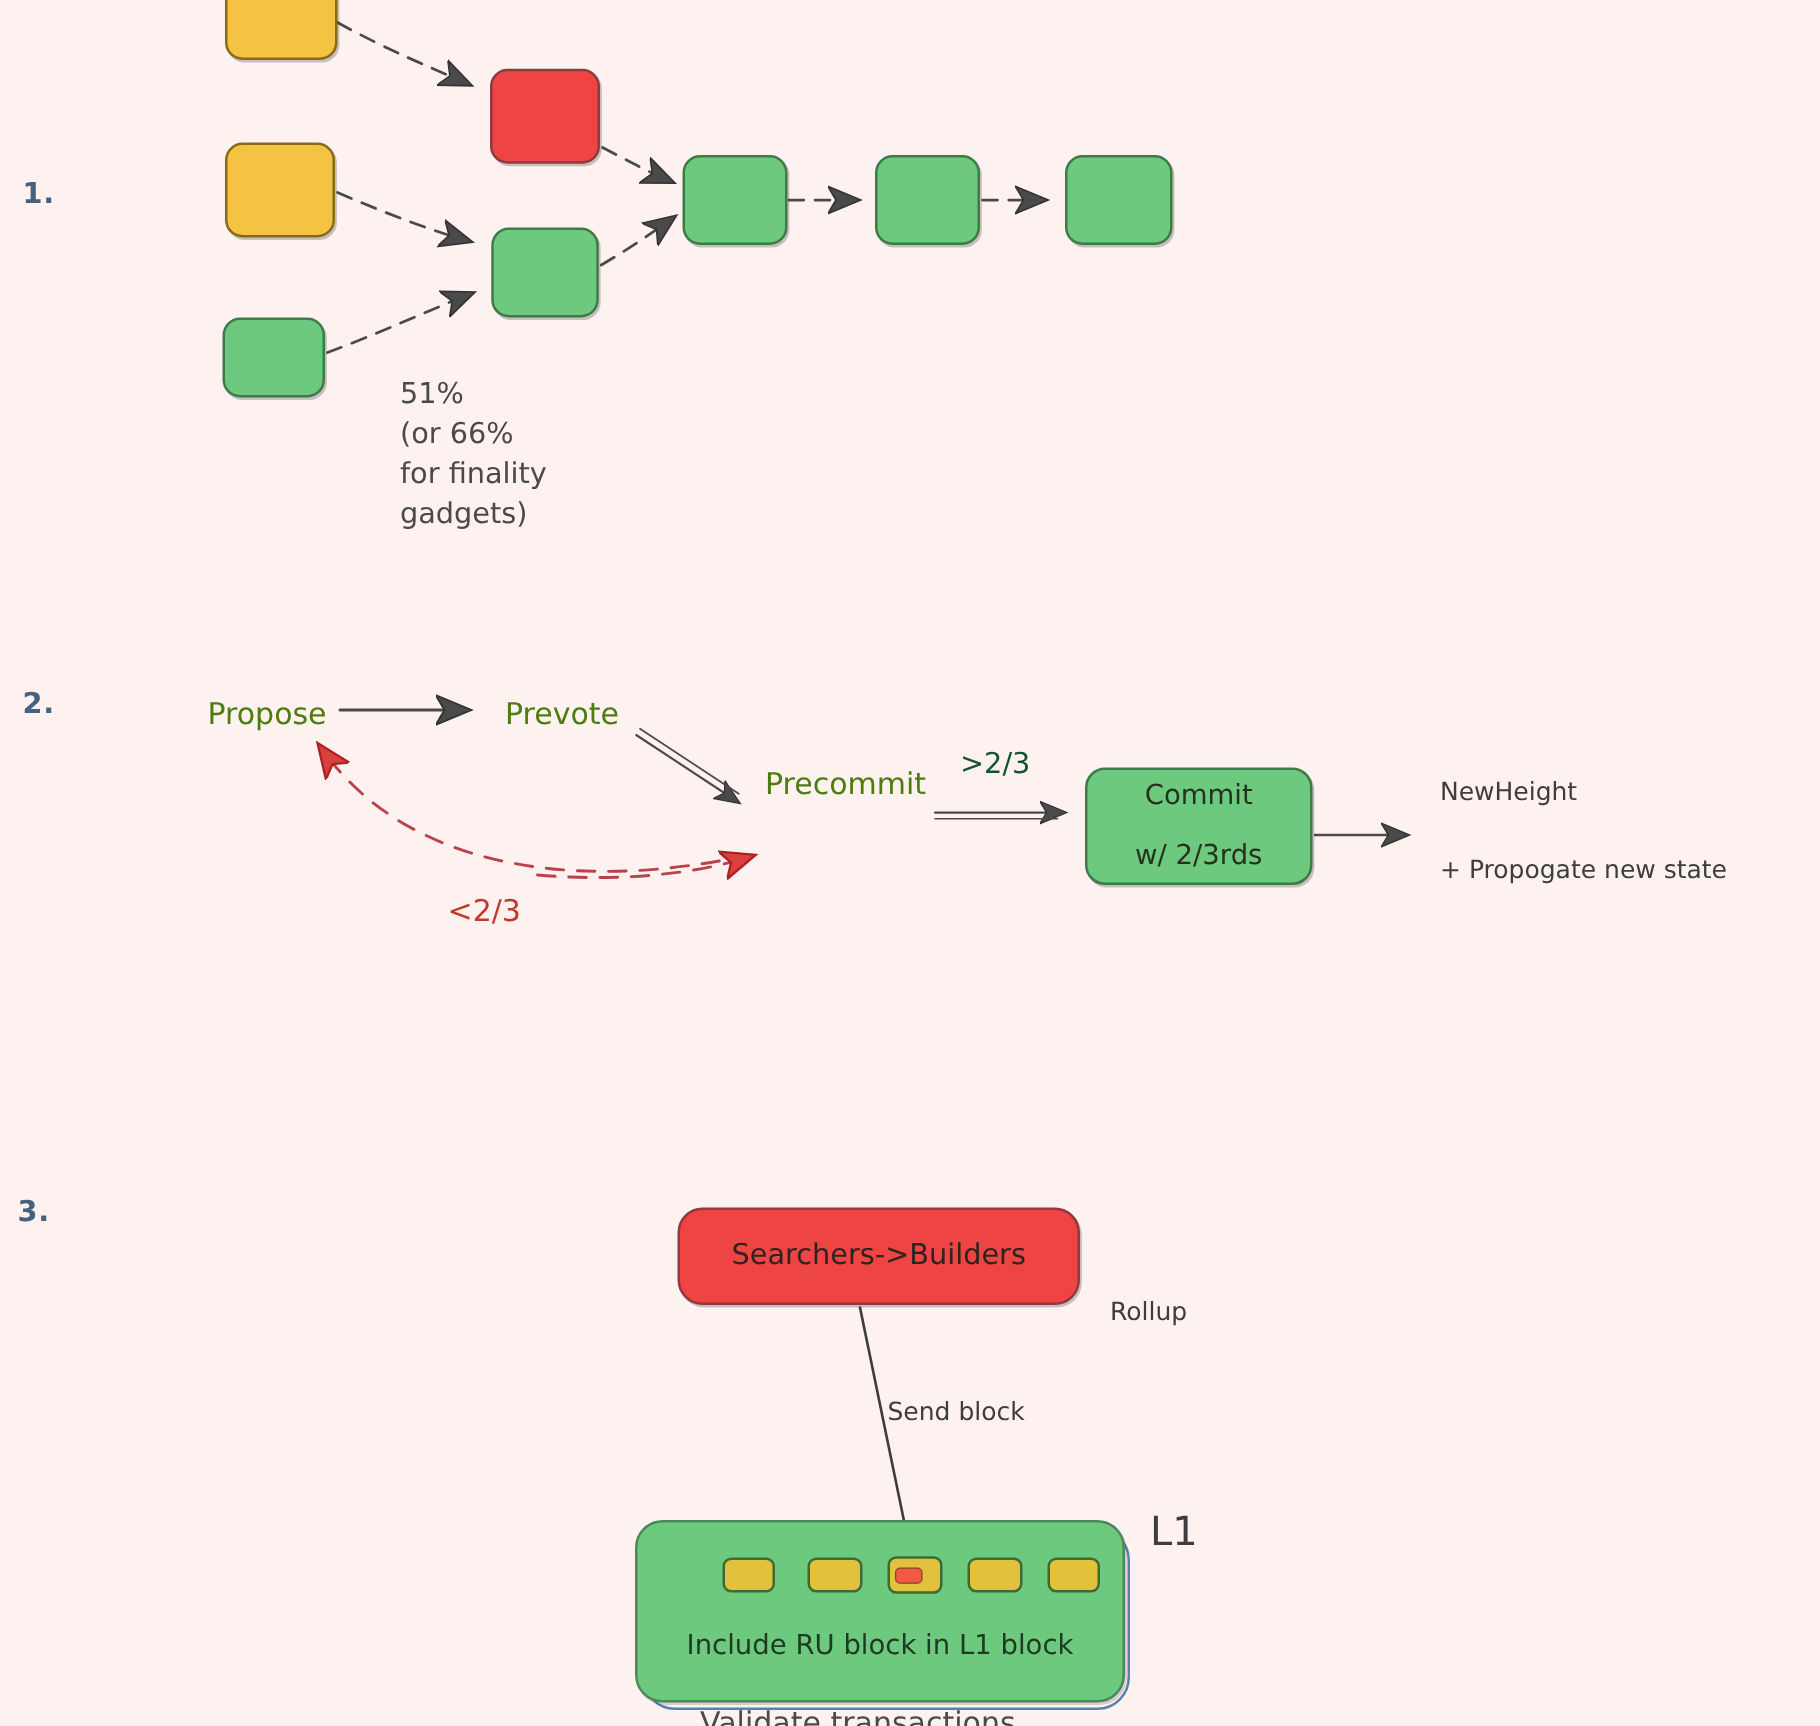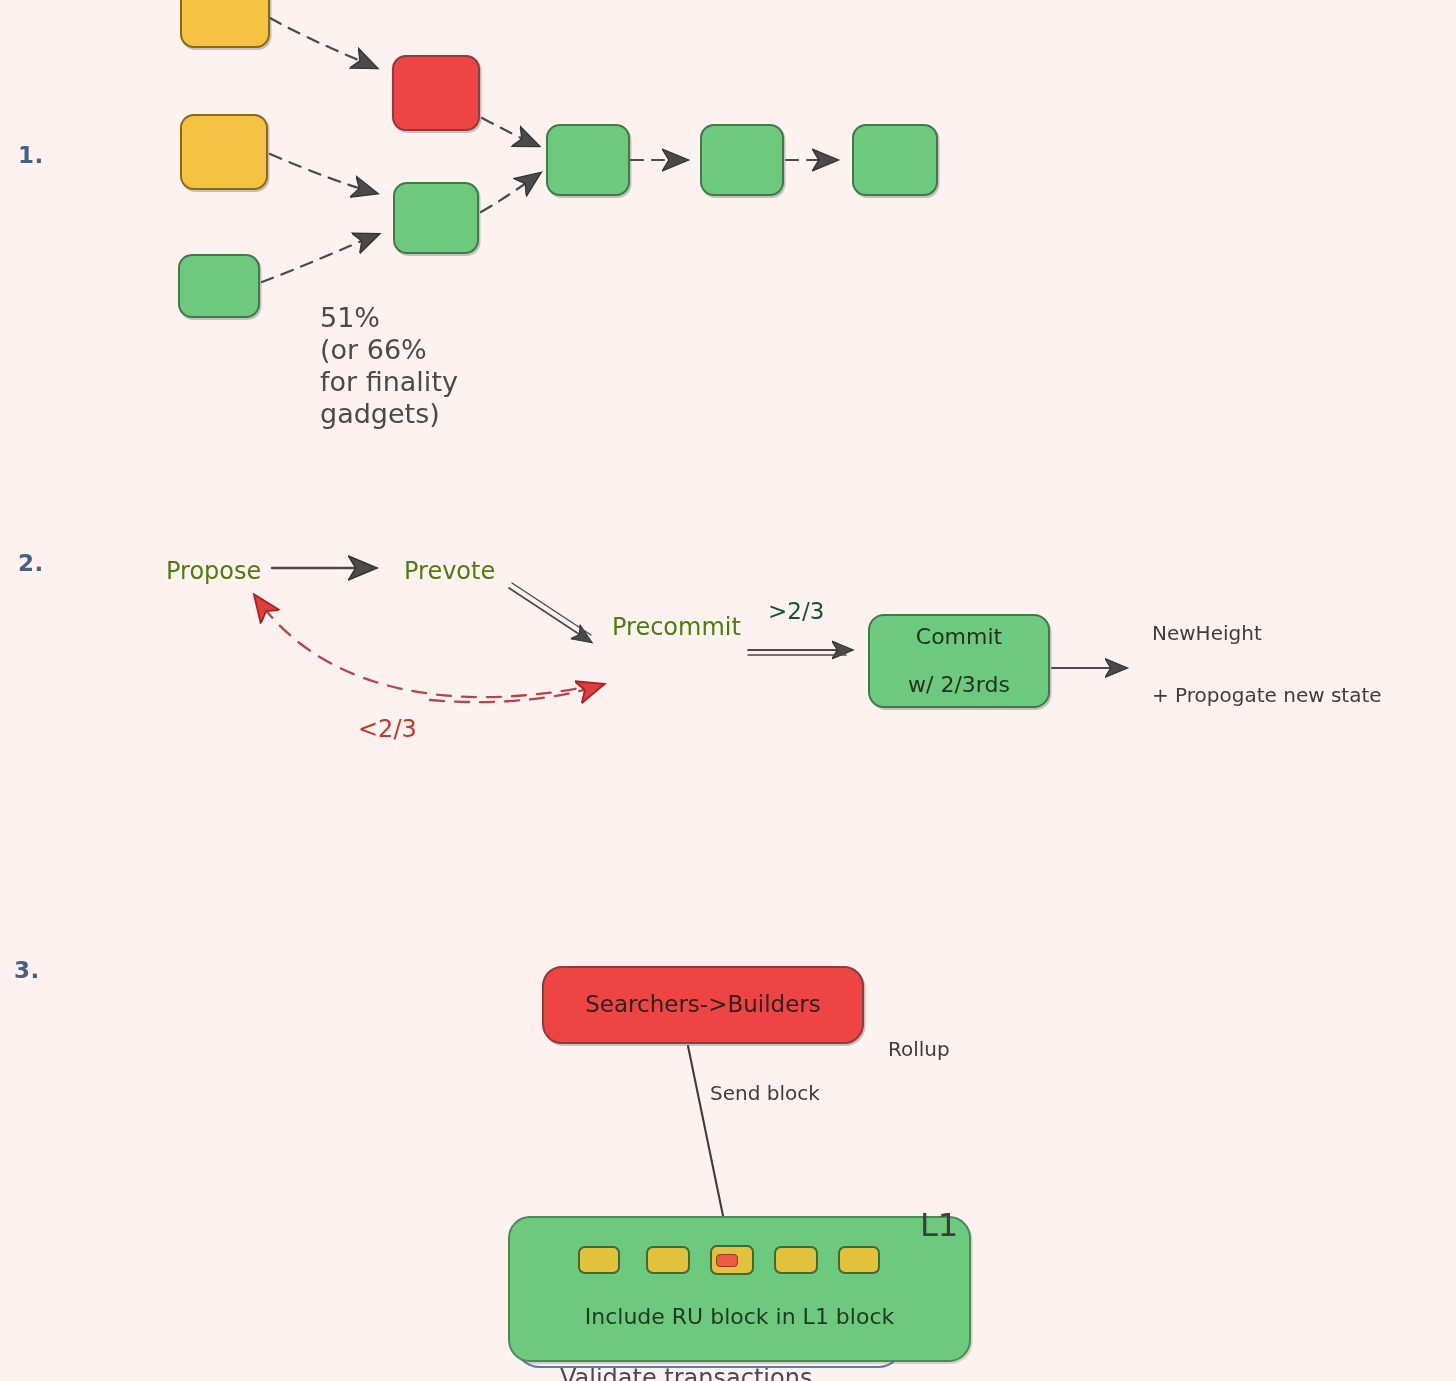--- a/index.html
+++ b/index.html
@@ -44,21 +44,21 @@
     line-height: 1.32;
   }
   .sec-num {
     color: #46617e;
     font-size: 23px;
     font-weight: 600;
     letter-spacing: 0.5px;
   }
   .note {
     color: #4a4a4a;
-    font-size: 27px;
+    font-size: 23px;
   }
   .stage-label {
     color: #4d7c0f;
     font-size: 24px;
   }
   .green-label { color: #14532d; font-size: 23px; }
   .red-label   { color: #c0392b; font-size: 24px; }
   .dark-label  { color: #3d3d3d; font-size: 20px; }
   .box-text {
     color: #24331f;
@@ -193,24 +193,24 @@
   <div class="txt dark-label" style="left:1152px; top:682px;">+ Propogate new state</div>
 
   <div class="txt sec-num" style="left:14px; top:955px;">3.</div>
 
   <div class="node red" style="left:542px; top:966px; width:322px; height:78px; border-radius:20px;">
     <div class="box-text" style="color:#2e2320; font-size:23px;">Searchers-&gt;Builders</div>
   </div>
 
   <div class="txt dark-label" style="left:888px; top:992px;margin-top:44px;">Rollup</div>
 
-  <div class="txt dark-label" style="left:710px; top:1080px;">Send block</div>
+  <div class="txt dark-label" style="left:710px; top:1116px;">Send block</div>
 
   <div class="l1-outer" style="left:514px; top:1222px; width:390px; height:146px;"></div>
-  <div class="l1-inner" style="left:508px; top:1216px; width:463px; height:146px;">
+  <div class="l1-inner" style="left:508px; top:1216px; width:392px; height:146px;">
     <div class="box-text" style="position:absolute; left:0; right:0; top:82px; color:#1f3a22; font-size:22px;">Include RU block in L1 block</div>
   </div>
 
   <div class="mini" style="left:578px; top:1246px; width:42px; height:28px;"></div>
   <div class="mini" style="left:646px; top:1246px; width:44px; height:28px;"></div>
   <div class="mini" style="left:710px; top:1245px; width:44px; height:30px;"></div>
   <div class="mini-red" style="left:716px; top:1254px; width:22px; height:13px;"></div>
   <div class="mini" style="left:774px; top:1246px; width:44px; height:28px;"></div>
   <div class="mini" style="left:838px; top:1246px; width:42px; height:28px;"></div>
 

